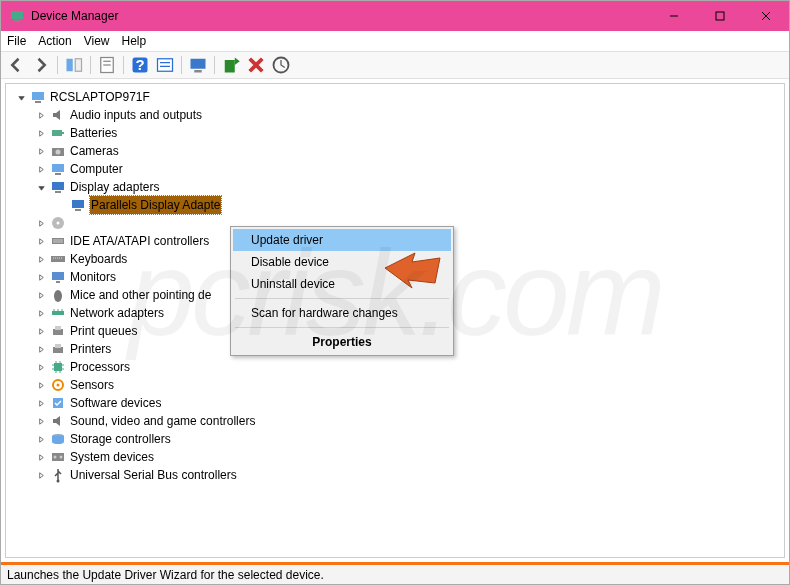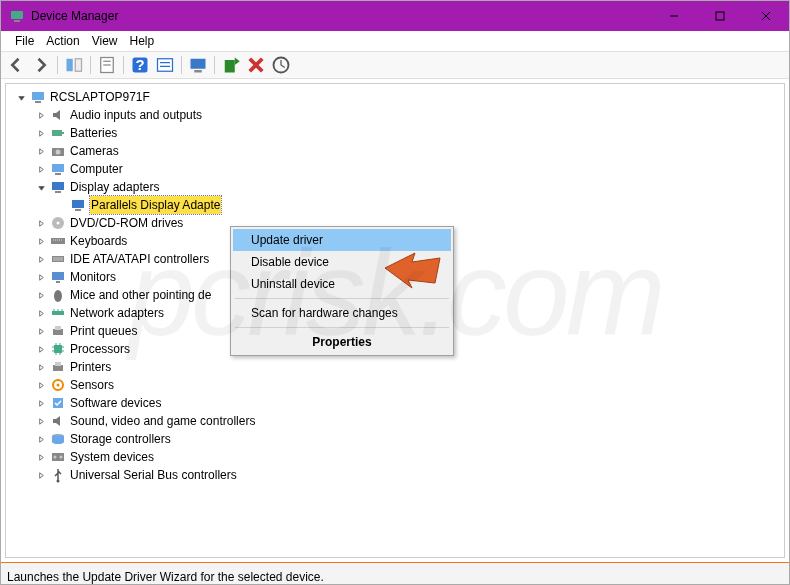--- a/index.html
+++ b/index.html
@@ -1,45 +1,45 @@
 <!DOCTYPE html>
 <html><head>
 <meta charset="utf-8">
 <style>
 * { margin: 0; padding: 0; box-sizing: border-box; font-family: "Segoe UI", Tahoma, sans-serif; font-size: 12px; }
 body { background: #fff; width: 790px; height: 585px; overflow: hidden; position: relative; }
 
 .window { width: 790px; height: 585px; border: 1px solid #aaa; background: #fff; display: flex; flex-direction: column; }
 
-.titlebar { height: 30px; display: flex; align-items: center; padding: 0 0 0 8px; background: #a21caf; }
+.titlebar { height: 30px; display: flex; align-items: center; padding: 0 0 0 8px; background: #ec4899; }
 .titlebar .ticon { width: 16px; height: 16px; margin-right: 6px; }
 .titlebar .title { flex: 1; font-size: 12px; }
 .titlebar .winbtns { display: flex; height: 100%; }
 .titlebar .winbtn { width: 46px; height: 100%; display: flex; align-items: center; justify-content: center; }
 .titlebar .winbtn svg { width: 10px; height: 10px; }
 
-.menubar { height: 20px; display: flex; align-items: center; padding: 0 14px; gap: 12px; }
+.menubar { height: 20px; display: flex; align-items: center; padding: 0 6px; gap: 12px; }
 .menubar span { font-size: 12px; }
 
 .toolbar { height: 28px; border-top: 1px solid #e0e0e0; border-bottom: 1px solid #e0e0e0; display: flex; align-items: center; padding: 0 4px; gap: 3px; background: #f8f8f8; }
 .toolbar .tbtn { width: 22px; height: 22px; display: flex; align-items: center; justify-content: center; border: 1px solid transparent; }
 .toolbar .sep { width: 1px; height: 18px; background: #ccc; margin: 0 2px; }
 
 .treearea { flex: 1; overflow: auto; padding: 4px 0 4px 8px; border: 1px solid #ccc; margin: 4px; background: #fff; text-align: right; }
 .node { display: flex; align-items: center; height: 18px; line-height: 18px; white-space: nowrap; }
 .node .tw { width: 14px; height: 14px; margin-right: 2px; display: flex; align-items: center; justify-content: center; color: #666; }
 .node .tw svg { width: 9px; height: 9px; }
 .node .nicon { width: 16px; height: 16px; margin-right: 4px; display: flex; align-items: center; justify-content: center; }
 .node .nlabel { font-size: 12px; }
-.node.selected .nlabel { background: #fde047; outline: 1px dotted #77a; padding: 0 1px; }
+.node.selected .nlabel { background: #a16207; outline: 1px dotted #77a; padding: 0 1px; }
 .indent-0 { padding-left: 0; }
 .indent-1 { padding-left: 20px; }
 .indent-2 { padding-left: 40px; }
 
-.statusbar { height: 22px; border-top: 1px solid #f97316; display: flex; align-items: flex-end; padding: 0 6px; font-size: 12px; background: #f4f4f4; }
+.statusbar { height: 22px; border-top: 3px solid #f97316; display: flex; align-items: center; padding: 0 6px; font-size: 12px; background: #f4f4f4; }
 
 .ctxmenu { position: absolute; left: 230px; top: 226px; width: 224px; background: #f0f0f0; border: 1px solid #a0a0a0; box-shadow: 2px 2px 4px rgba(0,0,0,.25); padding: 2px; }
 .ctxmenu .item { padding: 4px 18px; font-size: 12px; }
 .ctxmenu .item.hover { background: #90c8f6; }
 .ctxmenu .item.bold { font-weight: 700; text-align: center; }
 .ctxmenu .msep { height: 1px; background: #d0d0d0; margin: 3px 2px; }
 
 .cursor-arrow { position: absolute; left: 380px; top: 238px; pointer-events: none; }
 
 
@@ -250,21 +250,34 @@
           <svg viewBox="0 0 10 10">
             <path d="M3 2 L7 5 L3 8 Z" fill="none" stroke="#666"></path>
           </svg>
         </span>
         <span class="nicon">
           <svg viewBox="0 0 16 16" width="16" height="16">
             <circle cx="8" cy="8" r="6" fill="#bbb"></circle>
             <circle cx="8" cy="8" r="1.5" fill="#fff"></circle>
           </svg>
         </span>
-        <span class="nlabel">DVD/CD-ROM drives</span>
+      </div>
+      <div class="node indent-1">
+        <span class="tw">
+          <svg viewBox="0 0 10 10">
+            <path d="M3 2 L7 5 L3 8 Z" fill="none" stroke="#666"></path>
+          </svg>
+        </span>
+        <span class="nicon">
+          <svg viewBox="0 0 16 16" width="16" height="16">
+            <rect x="2" y="5" width="12" height="6" fill="#888"></rect>
+            <path d="M3 7h10M3 9h10" stroke="#ccc"></path>
+          </svg>
+        </span>
+        <span class="nlabel">IDE ATA/ATAPI controllers</span>
       </div>
       <div class="node indent-1">
         <span class="tw">
           <svg viewBox="0 0 10 10">
             <path d="M3 2 L7 5 L3 8 Z" fill="none" stroke="#666"></path>
           </svg>
         </span>
         <span class="nicon">
           <svg viewBox="0 0 16 16" width="16" height="16">
             <rect x="1" y="5" width="14" height="6" fill="#888"></rect>
@@ -274,34 +287,20 @@
         <span class="nlabel">Keyboards</span>
       </div>
       <div class="node indent-1">
         <span class="tw">
           <svg viewBox="0 0 10 10">
             <path d="M3 2 L7 5 L3 8 Z" fill="none" stroke="#666"></path>
           </svg>
         </span>
         <span class="nicon">
           <svg viewBox="0 0 16 16" width="16" height="16">
-            <rect x="2" y="5" width="12" height="6" fill="#888"></rect>
-            <path d="M3 7h10M3 9h10" stroke="#ccc"></path>
-          </svg>
-        </span>
-        <span class="nlabel">IDE ATA/ATAPI controllers</span>
-      </div>
-      <div class="node indent-1">
-        <span class="tw">
-          <svg viewBox="0 0 10 10">
-            <path d="M3 2 L7 5 L3 8 Z" fill="none" stroke="#666"></path>
-          </svg>
-        </span>
-        <span class="nicon">
-          <svg viewBox="0 0 16 16" width="16" height="16">
             <rect x="2" y="3" width="12" height="8" fill="#5a8ed0"></rect>
             <rect x="6" y="12" width="4" height="2" fill="#888"></rect>
           </svg>
         </span>
         <span class="nlabel">Monitors</span>
       </div>
       <div class="node indent-1">
         <span class="tw">
           <svg viewBox="0 0 10 10">
             <path d="M3 2 L7 5 L3 8 Z" fill="none" stroke="#666"></path>
@@ -343,39 +342,39 @@
         <span class="nlabel">Print queues</span>
       </div>
       <div class="node indent-1">
         <span class="tw">
           <svg viewBox="0 0 10 10">
             <path d="M3 2 L7 5 L3 8 Z" fill="none" stroke="#666"></path>
           </svg>
         </span>
         <span class="nicon">
           <svg viewBox="0 0 16 16" width="16" height="16">
+            <rect x="3" y="6" width="10" height="6" fill="#888"></rect>
+            <rect x="5" y="3" width="6" height="4" fill="#ccc"></rect>
+          </svg>
+        </span>
+        <span class="nlabel">Printers</span>
+      </div>
+      <div class="node indent-1">
+        <span class="tw">
+          <svg viewBox="0 0 10 10">
+            <path d="M3 2 L7 5 L3 8 Z" fill="none" stroke="#666"></path>
+          </svg>
+        </span>
+        <span class="nicon">
+          <svg viewBox="0 0 16 16" width="16" height="16">
             <rect x="4" y="4" width="8" height="8" fill="#4a8"></rect>
             <path d="M2 6h2M2 10h2M12 6h2M12 10h2M6 2v2M10 2v2M6 12v2M10 12v2" stroke="#4a8"></path>
           </svg>
         </span>
         <span class="nlabel">Processors</span>
-      </div>
-      <div class="node indent-1">
-        <span class="tw">
-          <svg viewBox="0 0 10 10">
-            <path d="M3 2 L7 5 L3 8 Z" fill="none" stroke="#666"></path>
-          </svg>
-        </span>
-        <span class="nicon">
-          <svg viewBox="0 0 16 16" width="16" height="16">
-            <rect x="3" y="6" width="10" height="6" fill="#888"></rect>
-            <rect x="5" y="3" width="6" height="4" fill="#ccc"></rect>
-          </svg>
-        </span>
-        <span class="nlabel">Printers</span>
       </div>
       <div class="node indent-1">
         <span class="tw">
           <svg viewBox="0 0 10 10">
             <path d="M3 2 L7 5 L3 8 Z" fill="none" stroke="#666"></path>
           </svg>
         </span>
         <span class="nicon">
           <svg viewBox="0 0 16 16" width="16" height="16">
             <circle cx="8" cy="8" r="5" fill="none" stroke="#e80" stroke-width="2"></circle>

